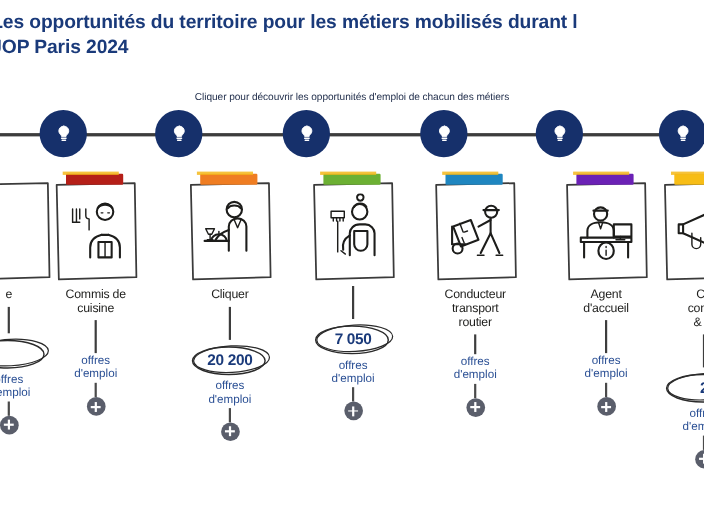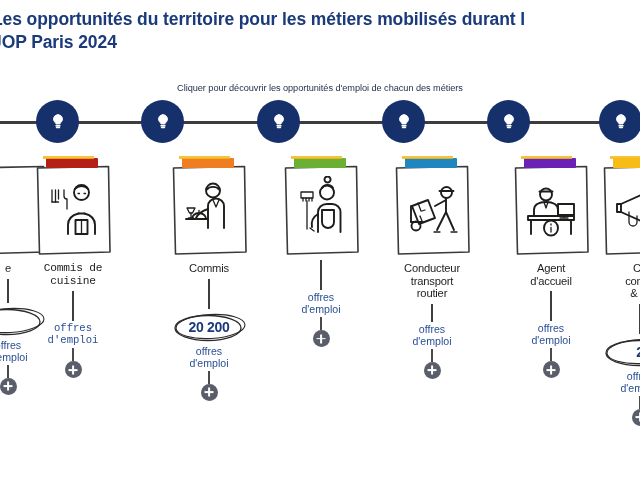--- a/index.html
+++ b/index.html
@@ -265,21 +265,21 @@
           <ellipse cx="44.5" cy="16.5" rx="34.5" ry="12" fill="none" stroke="#2b2b2b" stroke-width="1.1" transform="rotate(-3 44.5 16.5)"></ellipse>
           <ellipse cx="42" cy="18" rx="33" ry="12.5" fill="none" stroke="#2b2b2b" stroke-width="1.3"></ellipse>
         </svg>
         <div class="bubble-num"></div>
       </div>
       <div class="offers">offres
 d'emploi</div>
       <div class="plus-stem"></div>
       <div class="plus-btn" style="background: rgb(90, 94, 107);"></div>
     </div>
-    <div class="col" style="left: 25px; font-family: Liberation Mono, monospace;">
+    <div class="col" style="left: 39px;">
       <div class="card">
         <div class="card-sheet">
           <svg viewBox="0 0 80 92" width="80" height="92">
             <path d="M4.5 4 L75.5 2.5 L77 88 L6.5 90 Z" fill="#ffffff" stroke="#3a3a3a" stroke-width="1.6" stroke-linecap="round" stroke-linejoin="round"></path>
           </svg>
         </div>
         <div class="card-bar tint" style="background: rgb(181, 31, 24);"></div>
         <div class="card-art">
           <svg viewBox="0 0 62 68" width="62" height="68">
             <path d="M10 14v12M13.5 14v12M16.5 14v9" fill="none" stroke="#1d1d1b" stroke-width="1.3" stroke-linecap="round" stroke-linejoin="round"></path>
@@ -320,21 +320,21 @@
             <path d="M35 24l3 7 3-7" fill="none" stroke="#1d1d1b" stroke-width="1.3" stroke-linecap="round" stroke-linejoin="round"></path>
             <path d="M30 33c-6 2-10 5-12 9" fill="none" stroke="#1d1d1b" stroke-width="1.9" stroke-linecap="round" stroke-linejoin="round"></path>
             <path d="M8 43h22" fill="none" stroke="#1d1d1b" stroke-width="1.9" stroke-linecap="round" stroke-linejoin="round"></path>
             <path d="M14 43a7 6 0 0 1 14 0" fill="none" stroke="#1d1d1b" stroke-width="1.9" stroke-linecap="round" stroke-linejoin="round"></path>
             <path d="M21 36v-1.5" fill="none" stroke="#1d1d1b" stroke-width="1.3" stroke-linecap="round" stroke-linejoin="round"></path>
             <path d="M9 32l2.5 5h3L17 32z" fill="none" stroke="#1d1d1b" stroke-width="1.3" stroke-linecap="round" stroke-linejoin="round"></path>
             <path d="M13 37v5M10.5 42h5" fill="none" stroke="#1d1d1b" stroke-width="1.3" stroke-linecap="round" stroke-linejoin="round"></path>
           </svg>
         </div>
       </div>
-      <div class="job-label">Commis</div>
+      <div class="job-label">Cliquer</div>
       <div class="stem" style="height: 30px;"></div>
       <div class="bubble">
         <svg viewBox="0 0 86 34" width="86" height="34">
           <ellipse cx="44.5" cy="16.5" rx="34.5" ry="12" fill="none" stroke="#2b2b2b" stroke-width="1.1" transform="rotate(-3 44.5 16.5)"></ellipse>
           <ellipse cx="42" cy="18" rx="33" ry="12.5" fill="none" stroke="#2b2b2b" stroke-width="1.3"></ellipse>
         </svg>
         <div class="bubble-num">20 200</div>
       </div>
       <div class="offers">offres
 d'emploi</div>
@@ -358,20 +358,27 @@
             <path d="M32 12c2-4 9-4 11 0" fill="none" stroke="#1d1d1b" stroke-width="1.9" stroke-linecap="round" stroke-linejoin="round"></path>
             <path d="M37.5 6.5a3 3 0 1 1 .1 0z" fill="none" stroke="#1d1d1b" stroke-width="1.9" stroke-linecap="round" stroke-linejoin="round"></path>
             <path d="M28 56V36c0-4 3.5-8 9-8h5c5 0 8.5 4 8.5 8v20" fill="none" stroke="#1d1d1b" stroke-width="1.9" stroke-linecap="round" stroke-linejoin="round"></path>
             <path d="M32 34h12v12a6 6 0 0 1-12 0z" fill="none" stroke="#1d1d1b" stroke-width="1.9" stroke-linecap="round" stroke-linejoin="round"></path>
             <path d="M28 38c-5 3-7 8-6 13" fill="none" stroke="#1d1d1b" stroke-width="1.9" stroke-linecap="round" stroke-linejoin="round"></path>
             <path d="M20 52l4 3" fill="none" stroke="#1d1d1b" stroke-width="1.3" stroke-linecap="round" stroke-linejoin="round"></path>
           </svg>
         </div>
       </div>
       <div class="stem" style="height: 30px;"></div>
+      <div class="bubble">
+        <svg viewBox="0 0 86 34" width="86" height="34">
+          <ellipse cx="44.5" cy="16.5" rx="34.5" ry="12" fill="none" stroke="#2b2b2b" stroke-width="1.1" transform="rotate(-3 44.5 16.5)"></ellipse>
+          <ellipse cx="42" cy="18" rx="33" ry="12.5" fill="none" stroke="#2b2b2b" stroke-width="1.3"></ellipse>
+        </svg>
+        <div class="bubble-num">7 050</div>
+      </div>
       <div class="offers">offres
 d'emploi</div>
       <div class="plus-stem"></div>
       <div class="plus-btn" style="background: rgb(90, 94, 107);"></div>
     </div>
     <div class="col" style="left: 384px;">
       <div class="card">
         <div class="card-sheet">
           <svg viewBox="0 0 80 92" width="80" height="92">
             <path d="M4.5 4 L75.5 2.5 L77 88 L6.5 90 Z" fill="#ffffff" stroke="#3a3a3a" stroke-width="1.6" stroke-linecap="round" stroke-linejoin="round"></path>

